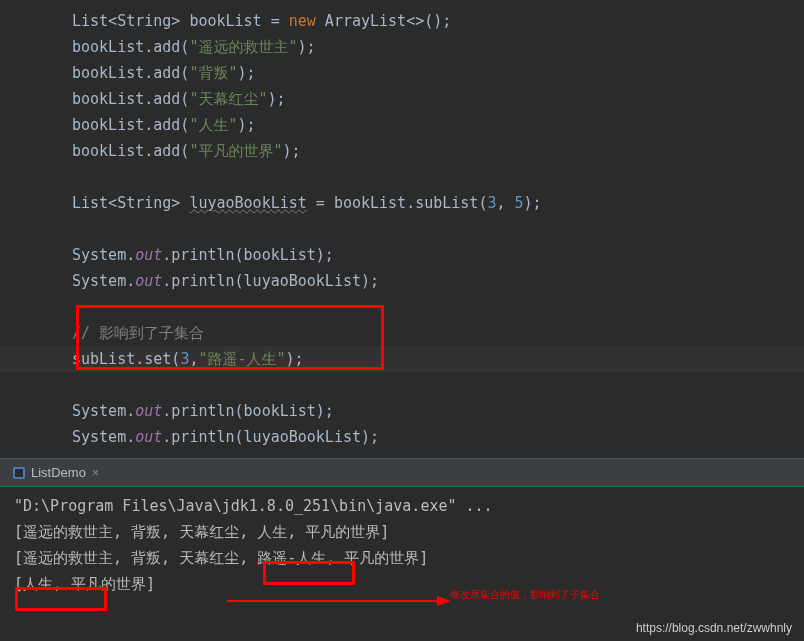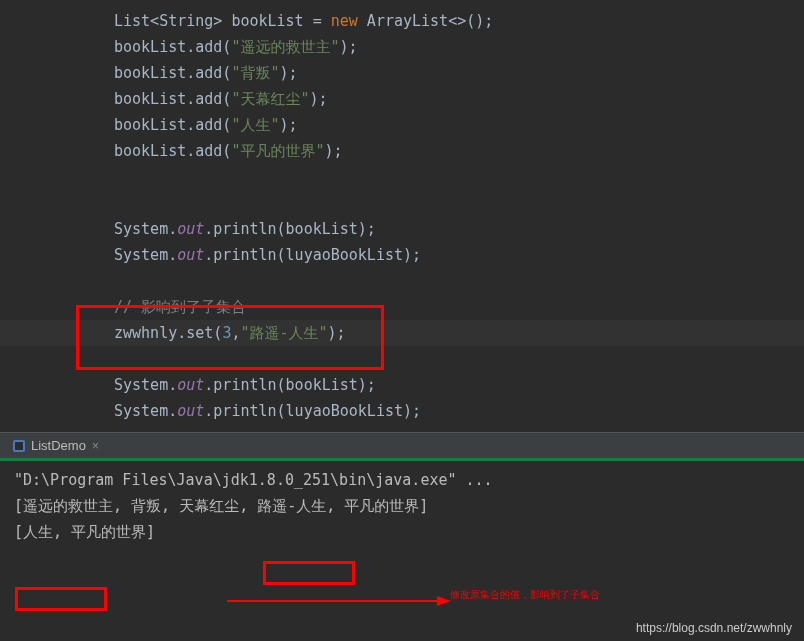--- a/index.html
+++ b/index.html
@@ -12,21 +12,21 @@
       color: #a9b7c6;
       overflow: hidden;
       position: relative;
     }
     .editor {
       padding: 8px 0;
       line-height: 26px;
       background: #2b2b2b;
     }
     .code-line {
-      padding-left: 114px;
+      padding-left: 72px;
       white-space: pre;
       position: relative;
     }
     .highlight-line {
       background: #323232;
     }
     .kw { color: #cc7832; }
     .str { color: #6a8759; }
     .num { color: #6897bb; }
     .field { font-style: italic; color: #9876aa; }
@@ -43,21 +43,21 @@
     .console-panel {
       background: #2b2b2b;
       border-top: 1px solid #555;
     }
     .console-tab-bar {
       background: #3c3f41;
       height: 28px;
       display: flex;
       align-items: center;
       padding-left: 4px;
-      border-bottom: 3px solid #15803d;
+      border-bottom: 1px solid #15803d;
     }
     .console-tab {
       display: flex;
       align-items: center;
       color: #bbbbbb;
       font-size: 13px;
       padding: 0 8px;
       height: 100%;
       font-family: sans-serif;
     }
@@ -131,26 +131,27 @@
 <body>
 
 <div class="editor">
   <div class="code-line"><span>List&lt;String&gt; bookList = </span><span class="kw">new</span><span> ArrayList&lt;&gt;();</span></div>
   <div class="code-line"><span>bookList.add(</span><span class="str">"遥远的救世主"</span><span>);</span></div>
   <div class="code-line"><span>bookList.add(</span><span class="str">"背叛"</span><span>);</span></div>
   <div class="code-line"><span>bookList.add(</span><span class="str">"天幕红尘"</span><span>);</span></div>
   <div class="code-line"><span>bookList.add(</span><span class="str">"人生"</span><span>);</span></div>
   <div class="code-line"><span>bookList.add(</span><span class="str">"平凡的世界"</span><span>);</span></div>
   <div class="code-line"> </div>
+  <div class="code-line"><span>List&lt;String&gt; </span><span class="underline-wave">luyaoBookList</span><span> = bookList.subList(</span><span class="num">3</span><span>, </span><span class="num">5</span><span>);</span></div>
   <div class="code-line"> </div>
   <div class="code-line"><span>System.</span><span class="field">out</span><span>.println(bookList);</span></div>
   <div class="code-line"><span>System.</span><span class="field">out</span><span>.println(luyaoBookList);</span></div>
   <div class="code-line"> </div>
   <div class="code-line"><span class="comment">// 影响到了子集合</span></div>
-  <div class="code-line highlight-line"><span>zwwhnly.set(</span><span class="num">3</span><span>,</span><span class="str">"路遥-人生"</span><span>);</span></div>
+  <div class="code-line highlight-line"><span>subList.set(</span><span class="num">3</span><span>,</span><span class="str">"路遥-人生"</span><span>);</span></div>
   <div class="code-line"> </div>
   <div class="code-line"><span>System.</span><span class="field">out</span><span>.println(bookList);</span></div>
   <div class="code-line"><span>System.</span><span class="field">out</span><span>.println(luyaoBookList);</span></div>
 </div>
 
 <div class="redbox1"></div>
 
 <div class="console-panel">
   <div class="console-tab-bar">
     <div class="console-tab">
@@ -159,20 +160,21 @@
             <rect x="1" y="1" width="12" height="12" fill="#4a7ab5" rx="2"></rect>
             <rect x="3" y="3" width="8" height="8" fill="#2b2b2b"></rect>
           </svg>
       </span>
       <span>ListDemo</span>
       <span class="close-x">×</span>
     </div>
   </div>
   <div class="console-output">
     <div>"D:\Program Files\Java\jdk1.8.0_251\bin\java.exe" ...</div>
+    <div>[遥远的救世主, 背叛, 天幕红尘, 人生, 平凡的世界]</div>
     <div>[遥远的救世主, 背叛, 天幕红尘, 路遥-人生, 平凡的世界]</div>
     <div>[人生, 平凡的世界]</div>
   </div>
 </div>
 
 <div class="redbox-c1"></div>
 <div class="redbox-c2"></div>
 
 <svg class="red-arrow" width="230" height="20">
   <line x1="0" y1="5" x2="210" y2="5" stroke="#ff0000" stroke-width="2"></line>

